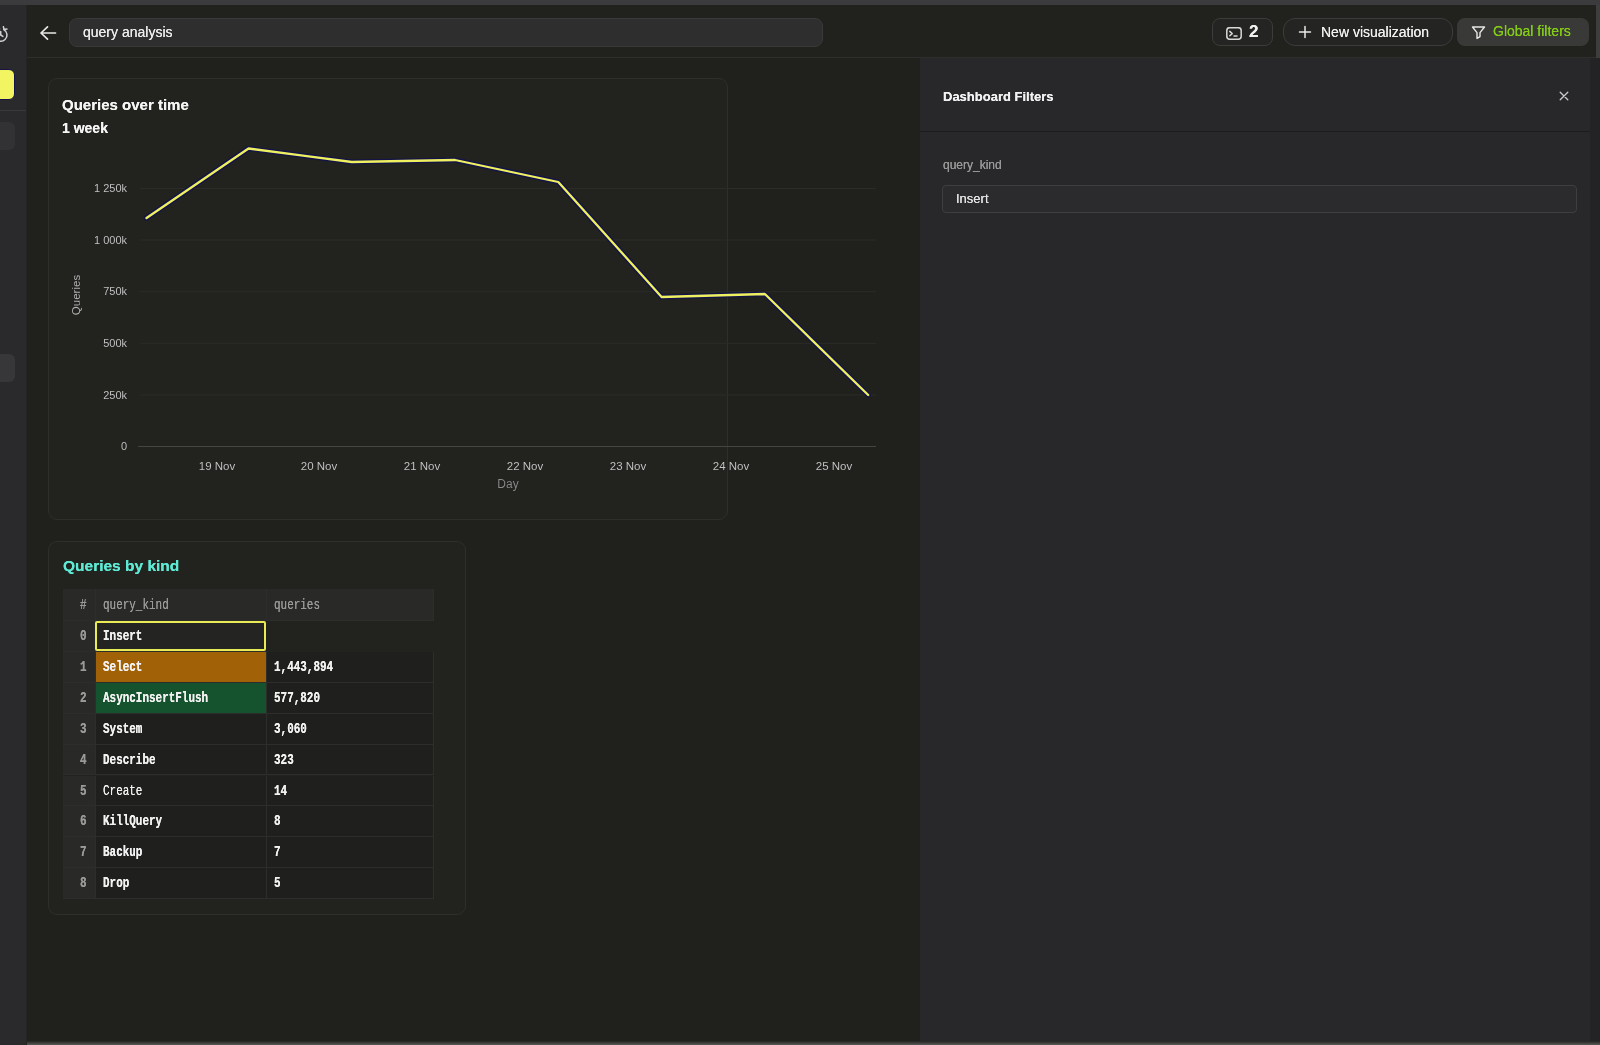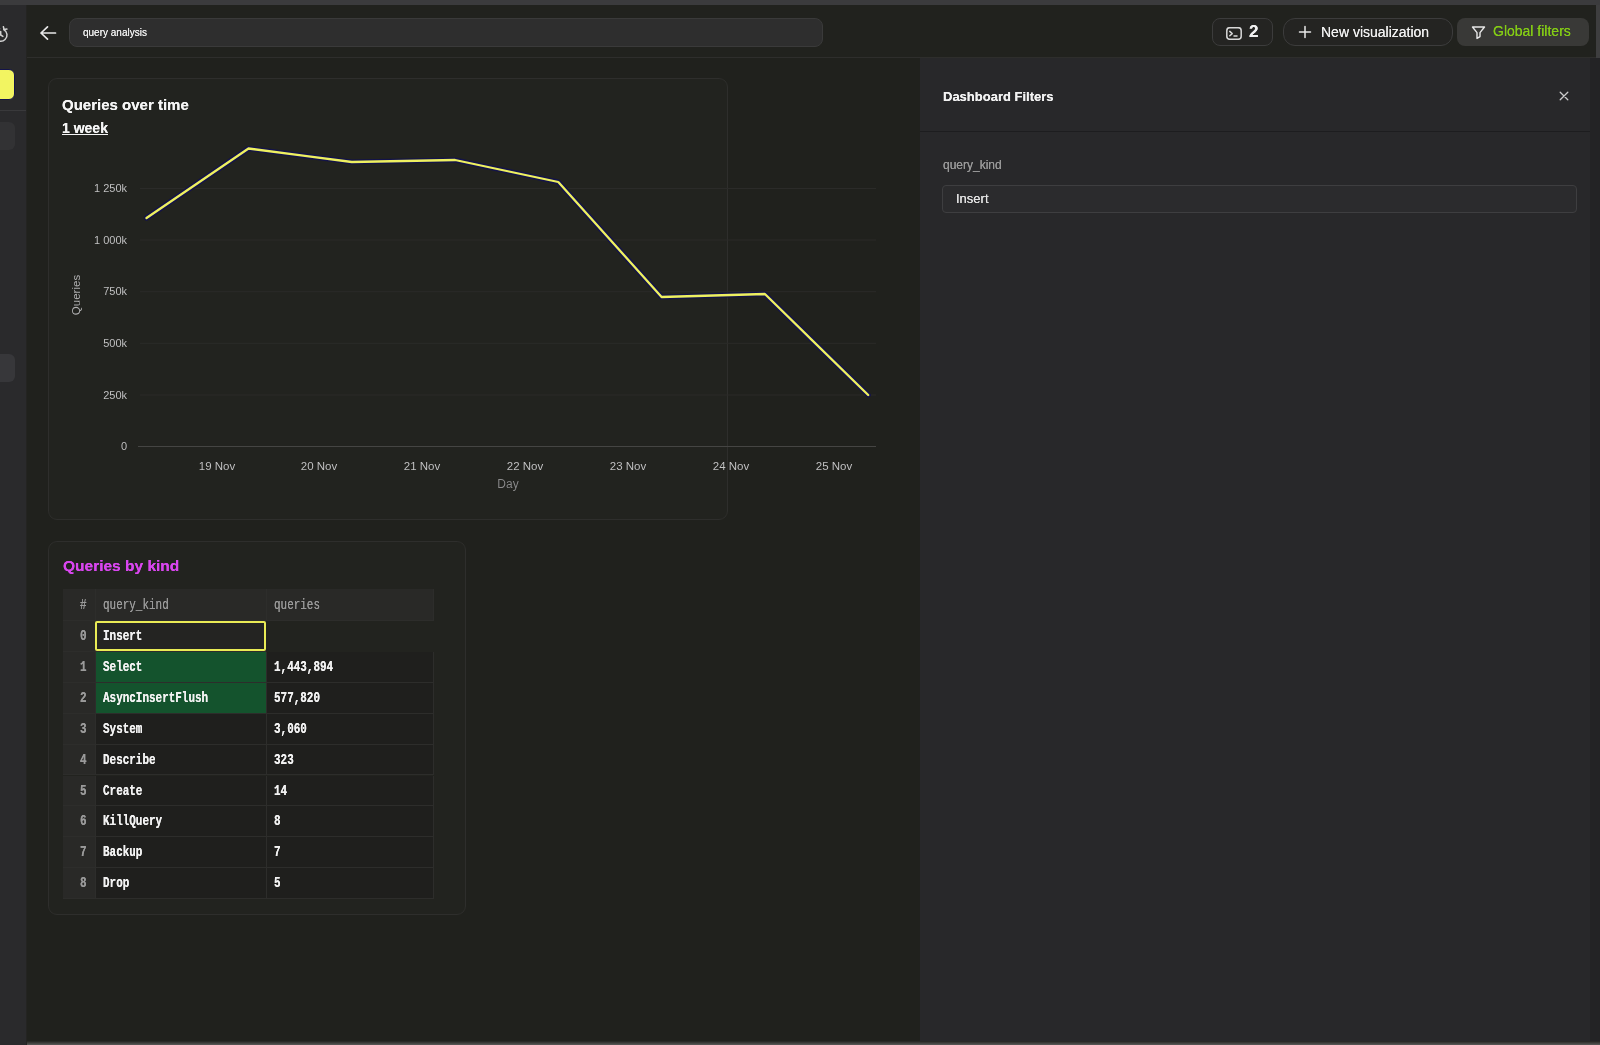--- a/index.html
+++ b/index.html
@@ -29,21 +29,21 @@
   <div class="abs" style="left:-10px;top:117px;width:25px;height:28px;background:rgba(50,50,52,0.992);border-radius:6px;"></div>
   <div class="abs" style="left:-10px;top:349px;width:25px;height:28px;background:rgba(55,55,58,0.992);border-radius:6px;"></div>
 </div>
 
 <div class="abs" style="left:27px;top:5px;width:1573px;height:53px;background:rgba(33,34,30,0.992);border-bottom:1px solid #2e2e2c;">
 
   <svg class="abs" style="left:10px;top:18px;" width="20" height="20" viewBox="0 0 20 20">
     <path d="M18.5 10 H4 M10.5 3.9 L4 10 L10.5 16.1" fill="none" stroke="#e8e8e8" stroke-width="1.7" stroke-linecap="round" stroke-linejoin="round"></path>
   </svg>
 
-  <div class="abs" style="left:42px;top:13px;width:754px;height:28.5px;background:rgba(46,46,46,0.992);border:1px solid #3a3a3a;border-radius:8px;color:#ececec;font-size:10px;line-height:27px;padding-left:13px;"><span>query analysis</span></div>
+  <div class="abs" style="left:42px;top:13px;width:754px;height:28.5px;background:rgba(46,46,46,0.992);border:1px solid #3a3a3a;border-radius:8px;color:#ececec;font-size:14px;line-height:27px;padding-left:13px;"><span>query analysis</span></div>
 
   <div class="abs" style="left:1185px;top:13px;width:61px;height:27.5px;border:1px solid #3c3c3c;border-radius:8px;background:rgba(36,36,34,0.992);">
     <svg class="abs" style="left:13px;top:8px;" width="16" height="13" viewBox="0 0 16 13">
       <rect x="0.8" y="0.7" width="14.4" height="11.6" rx="3" fill="none" stroke="#d8d8d8" stroke-width="1.5"></rect>
       <path d="M3.8 4.4 L6.2 6.6 L3.8 8.8" fill="none" stroke="#d8d8d8" stroke-width="1.5" stroke-linecap="round" stroke-linejoin="round"></path>
       <path d="M8 9 H11" fill="none" stroke="#d8d8d8" stroke-width="1.5" stroke-linecap="round"></path>
     </svg>
     <span class="abs" style="left:36px;top:3px;color:#f0f0f0;font-size:17px;font-weight:600;">2</span>
   </div>
 
@@ -57,21 +57,21 @@
   <div class="abs" style="left:1430px;top:13px;width:132px;height:27.5px;border-radius:8px;background:rgba(57,57,55,0.992);">
     <svg class="abs" style="left:14px;top:7px;" width="15" height="15" viewBox="0 0 15 15">
       <path d="M1.5 2 H13.5 L9 7.6 V11.6 L6 13.4 V7.6 Z" fill="none" stroke="#e8e8e8" stroke-width="1.4" stroke-linejoin="round"></path>
     </svg>
     <span class="abs" style="left:36px;top:5px;color:#84cc16;font-size:14px;font-weight:500;">Global filters</span>
   </div>
 </div>
 
 <div class="abs" style="left:48px;top:78px;width:680px;height:442px;background:rgba(34,35,31,0.992);border:1px solid #2e2e2c;border-radius:9px;">
   <div class="abs" style="left:13px;top:17px;color:#f5f5f5;font-size:15px;font-weight:700;">Queries over time</div>
-  <div class="abs" style="left:13px;top:41px;color:#f5f5f5;font-size:14px;font-weight:700;text-decoration:underline;">1 week</div>
+  <div class="abs" style="left:13px;top:41px;color:#f5f5f5;font-size:14px;font-weight:700;">1 week</div>
   <svg class="abs" style="left:0;top:0;" width="851" height="439" viewBox="0 0 851 439">
 
     <g stroke="#2b2b29" stroke-width="1">
       <line x1="91" y1="109.5" x2="827" y2="109.5"></line>
       <line x1="91" y1="161" x2="827" y2="161"></line>
       <line x1="91" y1="212.7" x2="827" y2="212.7"></line>
       <line x1="91" y1="264.3" x2="827" y2="264.3"></line>
       <line x1="91" y1="316" x2="827" y2="316"></line>
     </g>
     <line x1="89" y1="367.5" x2="827" y2="367.5" stroke="#454543" stroke-width="1"></line>
@@ -96,44 +96,44 @@
     </g>
     <text x="459" y="409" fill="#8c8c8c" font-size="12" text-anchor="middle">Day</text>
     <text x="31" y="216" fill="#b4b4b4" font-size="11.5" text-anchor="middle" transform="rotate(-90 31 216)">Queries</text>
 
     <polyline points="97.5,139 199.5,69.5 302.8,83 406.1,81 509.3,103 612.6,218 715.9,215 819.2,316" fill="none" stroke="#13134a" stroke-width="5.2" stroke-linejoin="round" stroke-linecap="round"></polyline>
     <polyline points="97.5,139 199.5,69.5 302.8,83 406.1,81 509.3,103 612.6,218 715.9,215 819.2,316" fill="none" stroke="#eef060" stroke-width="2.3" stroke-linejoin="round" stroke-linecap="round"></polyline>
   </svg>
 </div>
 
 <div class="abs" style="left:48px;top:541px;width:418px;height:374px;background:rgba(34,35,31,0.992);border:1px solid #2e2e2c;border-radius:9px;">
-  <div class="abs" style="left:14px;top:14.5px;color:#d946ef;font-size:15.5px;font-weight:700;">Queries by kind</div>
+  <div class="abs" style="left:14px;top:14.5px;color:#5eead4;font-size:15.5px;font-weight:700;">Queries by kind</div>
   <div class="abs" style="left:14px;top:47px;width:371px;height:310px;font-family:'Liberation Mono',monospace;">
 
     <div class="abs mono" style="left:0;top:0;width:32px;height:32px;background:rgba(41,41,39,0.992);border-bottom:1px solid #2d2d2b;color:#9a9a9a;font-size:11px;line-height:32px;padding-left:17px;"><span>#</span></div>
     <div class="abs mono" style="left:32px;top:0;width:171px;height:32px;background:rgba(41,41,39,0.992);border-bottom:1px solid #2d2d2b;border-left:1px solid #2d2d2b;color:#9a9a9a;font-size:11px;line-height:32px;padding-left:7px;"><span>query_kind</span></div>
     <div class="abs mono" style="left:203px;top:0;width:168px;height:32px;background:rgba(41,41,39,0.992);border-bottom:1px solid #2d2d2b;border-left:1px solid #2d2d2b;border-right:1px solid #2d2d2b;color:#9a9a9a;font-size:11px;line-height:32px;padding-left:7px;"><span>queries</span></div>
     <div id="rows">
           <div class="abs mono" style="left:0;top:32px;width:32px;height:30.9px;background:rgba(41,41,39,0.992);border-bottom:1px solid #2d2d2b;color:#9a9a9a;font-size:11px;font-weight:700;line-height:30.9px;padding-left:17px;"><span>0</span></div>
           <div class="abs mono" style="left:32px;top:32px;width:171px;height:30.9px;background:#242422;border-bottom:1px solid #2d2d2b;border-left:1px solid #2d2d2b;color:#f2f2f2;font-size:11px;font-weight:700;line-height:30.9px;padding-left:7px;"><span>Insert</span></div>
           <div class="abs mono" style="left:203px;top:32px;width:168px;height:30.9px;background:#242422;border-bottom:1px solid #2d2d2b;border-left:1px solid #2d2d2b;border-right:1px solid #2d2d2b;color:#f2f2f2;font-size:11px;font-weight:700;line-height:30.9px;padding-left:7px;margin-top:48px;"><span>8,307,021</span></div>
           <div class="abs mono" style="left:0;top:62.9px;width:32px;height:30.9px;background:rgba(41,41,39,0.992);border-bottom:1px solid #2d2d2b;color:#9a9a9a;font-size:11px;font-weight:700;line-height:30.9px;padding-left:17px;"><span>1</span></div>
-          <div class="abs mono" style="left:32px;top:62.9px;width:171px;height:30.9px;background:#14532d;border-bottom:1px solid #2d2d2b;border-left:1px solid #2d2d2b;color:#f2f2f2;font-size:11px;font-weight:700;line-height:30.9px;padding-left:7px;"><span>Select</span></div>
+          <div class="abs mono" style="left:32px;top:62.9px;width:171px;height:30.9px;background:#a16207;border-bottom:1px solid #2d2d2b;border-left:1px solid #2d2d2b;color:#f2f2f2;font-size:11px;font-weight:700;line-height:30.9px;padding-left:7px;"><span>Select</span></div>
           <div class="abs mono" style="left:203px;top:62.9px;width:168px;height:30.9px;background:#1f1f1d;border-bottom:1px solid #2d2d2b;border-left:1px solid #2d2d2b;border-right:1px solid #2d2d2b;color:#f2f2f2;font-size:11px;font-weight:700;line-height:30.9px;padding-left:7px;"><span>1,443,894</span></div>
           <div class="abs mono" style="left:0;top:93.8px;width:32px;height:30.9px;background:rgba(41,41,39,0.992);border-bottom:1px solid #2d2d2b;color:#9a9a9a;font-size:11px;font-weight:700;line-height:30.9px;padding-left:17px;"><span>2</span></div>
           <div class="abs mono" style="left:32px;top:93.8px;width:171px;height:30.9px;background:#14532d;border-bottom:1px solid #2d2d2b;border-left:1px solid #2d2d2b;color:#f2f2f2;font-size:11px;font-weight:700;line-height:30.9px;padding-left:7px;"><span>AsyncInsertFlush</span></div>
           <div class="abs mono" style="left:203px;top:93.8px;width:168px;height:30.9px;background:#1f1f1d;border-bottom:1px solid #2d2d2b;border-left:1px solid #2d2d2b;border-right:1px solid #2d2d2b;color:#f2f2f2;font-size:11px;font-weight:700;line-height:30.9px;padding-left:7px;"><span>577,820</span></div>
           <div class="abs mono" style="left:0;top:124.69999999999999px;width:32px;height:30.9px;background:rgba(41,41,39,0.992);border-bottom:1px solid #2d2d2b;color:#9a9a9a;font-size:11px;font-weight:700;line-height:30.9px;padding-left:17px;"><span>3</span></div>
           <div class="abs mono" style="left:32px;top:124.69999999999999px;width:171px;height:30.9px;background:#1f1f1d;border-bottom:1px solid #2d2d2b;border-left:1px solid #2d2d2b;color:#f2f2f2;font-size:11px;font-weight:700;line-height:30.9px;padding-left:7px;"><span>System</span></div>
           <div class="abs mono" style="left:203px;top:124.69999999999999px;width:168px;height:30.9px;background:#1f1f1d;border-bottom:1px solid #2d2d2b;border-left:1px solid #2d2d2b;border-right:1px solid #2d2d2b;color:#f2f2f2;font-size:11px;font-weight:700;line-height:30.9px;padding-left:7px;"><span>3,060</span></div>
           <div class="abs mono" style="left:0;top:155.6px;width:32px;height:30.9px;background:rgba(41,41,39,0.992);border-bottom:1px solid #2d2d2b;color:#9a9a9a;font-size:11px;font-weight:700;line-height:30.9px;padding-left:17px;"><span>4</span></div>
           <div class="abs mono" style="left:32px;top:155.6px;width:171px;height:30.9px;background:#1f1f1d;border-bottom:1px solid #2d2d2b;border-left:1px solid #2d2d2b;color:#f2f2f2;font-size:11px;font-weight:700;line-height:30.9px;padding-left:7px;"><span>Describe</span></div>
           <div class="abs mono" style="left:203px;top:155.6px;width:168px;height:30.9px;background:#1f1f1d;border-bottom:1px solid #2d2d2b;border-left:1px solid #2d2d2b;border-right:1px solid #2d2d2b;color:#f2f2f2;font-size:11px;font-weight:700;line-height:30.9px;padding-left:7px;"><span>323</span></div>
           <div class="abs mono" style="left:0;top:186.5px;width:32px;height:30.9px;background:rgba(41,41,39,0.992);border-bottom:1px solid #2d2d2b;color:#9a9a9a;font-size:11px;font-weight:700;line-height:30.9px;padding-left:17px;"><span>5</span></div>
-          <div class="abs mono" style="left:32px;top:186.5px;width:171px;height:30.9px;background:#1f1f1d;border-bottom:1px solid #2d2d2b;border-left:1px solid #2d2d2b;color:#f2f2f2;font-size:11px;font-weight:700;line-height:30.9px;padding-left:7px;"><span>Create</span></div>
+          <div class="abs mono" style="left:32px;top:186.5px;width:171px;height:30.9px;background:#1f1f1d;border-bottom:1px solid #2d2d2b;border-left:1px solid #2d2d2b;color:#f2f2f2;font-size:11px;font-weight:400;line-height:30.9px;padding-left:7px;"><span>Create</span></div>
           <div class="abs mono" style="left:203px;top:186.5px;width:168px;height:30.9px;background:#1f1f1d;border-bottom:1px solid #2d2d2b;border-left:1px solid #2d2d2b;border-right:1px solid #2d2d2b;color:#f2f2f2;font-size:11px;font-weight:700;line-height:30.9px;padding-left:7px;"><span>14</span></div>
           <div class="abs mono" style="left:0;top:217.39999999999998px;width:32px;height:30.9px;background:rgba(41,41,39,0.992);border-bottom:1px solid #2d2d2b;color:#9a9a9a;font-size:11px;font-weight:700;line-height:30.9px;padding-left:17px;"><span>6</span></div>
           <div class="abs mono" style="left:32px;top:217.39999999999998px;width:171px;height:30.9px;background:#1f1f1d;border-bottom:1px solid #2d2d2b;border-left:1px solid #2d2d2b;color:#f2f2f2;font-size:11px;font-weight:700;line-height:30.9px;padding-left:7px;"><span>KillQuery</span></div>
           <div class="abs mono" style="left:203px;top:217.39999999999998px;width:168px;height:30.9px;background:#1f1f1d;border-bottom:1px solid #2d2d2b;border-left:1px solid #2d2d2b;border-right:1px solid #2d2d2b;color:#f2f2f2;font-size:11px;font-weight:700;line-height:30.9px;padding-left:7px;"><span>8</span></div>
           <div class="abs mono" style="left:0;top:248.29999999999998px;width:32px;height:30.9px;background:rgba(41,41,39,0.992);border-bottom:1px solid #2d2d2b;color:#9a9a9a;font-size:11px;font-weight:700;line-height:30.9px;padding-left:17px;"><span>7</span></div>
           <div class="abs mono" style="left:32px;top:248.29999999999998px;width:171px;height:30.9px;background:#1f1f1d;border-bottom:1px solid #2d2d2b;border-left:1px solid #2d2d2b;color:#f2f2f2;font-size:11px;font-weight:700;line-height:30.9px;padding-left:7px;"><span>Backup</span></div>
           <div class="abs mono" style="left:203px;top:248.29999999999998px;width:168px;height:30.9px;background:#1f1f1d;border-bottom:1px solid #2d2d2b;border-left:1px solid #2d2d2b;border-right:1px solid #2d2d2b;color:#f2f2f2;font-size:11px;font-weight:700;line-height:30.9px;padding-left:7px;"><span>7</span></div>
           <div class="abs mono" style="left:0;top:279.2px;width:32px;height:30.9px;background:rgba(41,41,39,0.992);border-bottom:1px solid #2d2d2b;color:#9a9a9a;font-size:11px;font-weight:700;line-height:30.9px;padding-left:17px;"><span>8</span></div>
           <div class="abs mono" style="left:32px;top:279.2px;width:171px;height:30.9px;background:#1f1f1d;border-bottom:1px solid #2d2d2b;border-left:1px solid #2d2d2b;color:#f2f2f2;font-size:11px;font-weight:700;line-height:30.9px;padding-left:7px;"><span>Drop</span></div>
           <div class="abs mono" style="left:203px;top:279.2px;width:168px;height:30.9px;background:#1f1f1d;border-bottom:1px solid #2d2d2b;border-left:1px solid #2d2d2b;border-right:1px solid #2d2d2b;color:#f2f2f2;font-size:11px;font-weight:700;line-height:30.9px;padding-left:7px;"><span>5</span></div>

